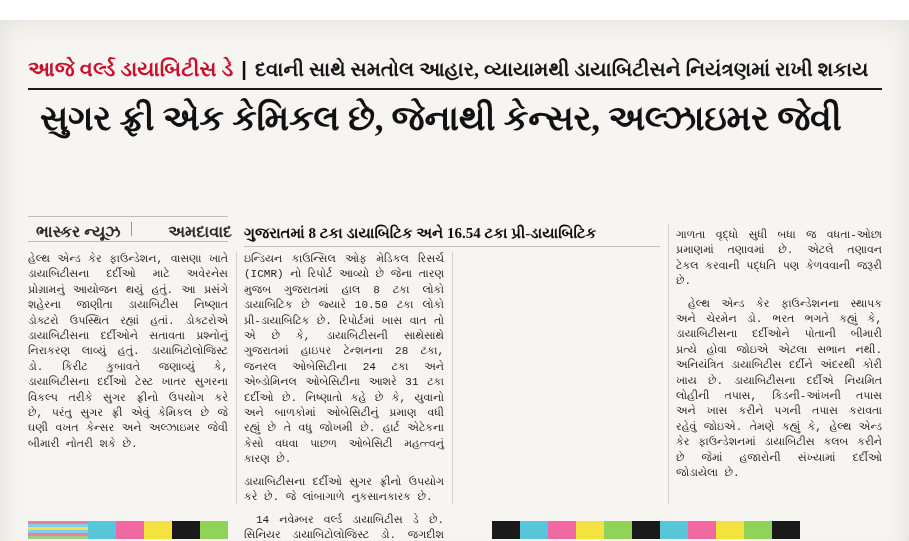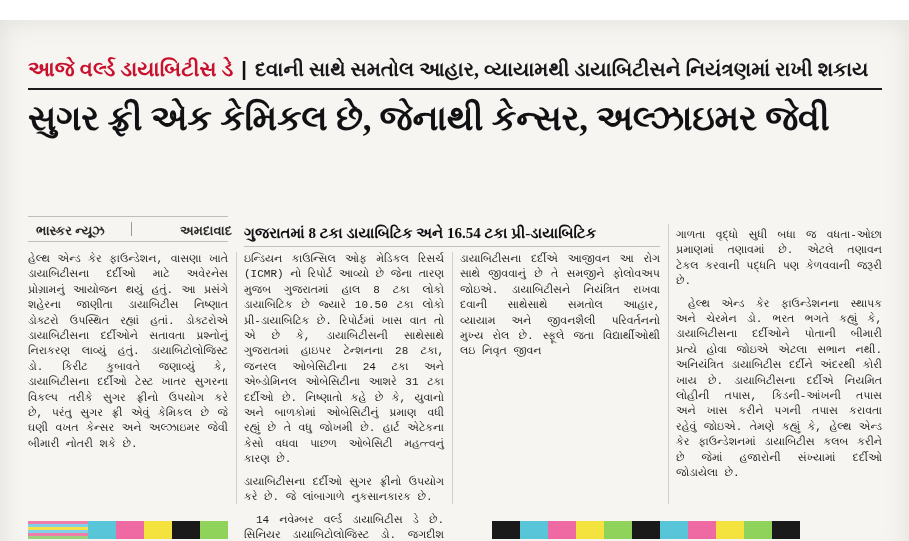--- a/index.html
+++ b/index.html
@@ -62,21 +62,21 @@
     position: absolute;
     left: 28px;
     top: 68px;
     width: 854px;
     height: 2px;
     background: #1b1b1b;
   }
   
   .headline {
     position: absolute;
-    left: 28px;
+    left: 40px;
     top: 76px;
     width: 860px;
     color: #111114;
     font-family: "Liberation Serif", serif;
     font-weight: bold;
     font-size: 35px;
     line-height: 46px;
     letter-spacing: -0.3px;
   }
   .headline span { display: block; }
@@ -91,21 +91,21 @@
   
   .byline {
     position: absolute;
     left: 36px;
     top: 203px;
     width: 196px;
     display: flex;
     justify-content: space-between;
     font-family: "Liberation Serif", serif;
     font-weight: bold;
-    font-size: 13px;
+    font-size: 16px;
     color: #2a2a2a;
   }
   .byline-sep {
     position: absolute;
     left: 131px;
     top: 202px;
     width: 1px;
     height: 14px;
     background: #9a9a9a;
   }
@@ -227,23 +227,20 @@
   <div class="col" id="col1">
     <p>હેલ્થ એન્ડ કેર ફાઉન્ડેશન, વાસણા ખાતે ડાયાબિટીસના દર્દીઓ માટે અવેરનેસ પ્રોગ્રામનું આયોજન થયું હતું. આ પ્રસંગે શહેરના જાણીતા ડાયાબિટીસ નિષ્ણાત ડોક્ટરો ઉપસ્થિત રહ્યાં હતાં. ડોક્ટરોએ ડાયાબિટીસના દર્દીઓને સતાવતા પ્રશ્નોનું નિરાકરણ લાવ્યું હતું. ડાયાબિટોલોજિસ્ટ ડો. કિરીટ કુબાવતે જણાવ્યું કે, ડાયાબિટીસના દર્દીઓ ટેસ્ટ ખાતર સુગરના વિકલ્પ તરીકે સુગર ફ્રીનો ઉપયોગ કરે છે, પરંતુ સુગર ફ્રી એવું કેમિકલ છે જે ઘણી વખત કેન્સર અને અલ્ઝાઇમર જેવી બીમારી નોતરી શકે છે.</p>
   </div>
 
   <div class="col" id="col2">
     <p>ઇન્ડિયન કાઉન્સિલ ઓફ મેડિકલ રિસર્ચ (ICMR) નો રિપોર્ટ આવ્યો છે જેના તારણ મુજબ ગુજરાતમાં હાલ 8 ટકા લોકો ડાયાબિટિક છે જ્યારે 10.50 ટકા લોકો પ્રી-ડાયાબિટિક છે. રિપોર્ટમાં ખાસ વાત તો એ છે કે, ડાયાબિટીસની સાથેસાથે ગુજરાતમાં હાઇપર ટેન્શનના 28 ટકા, જનરલ ઓબેસિટીના 24 ટકા અને એબ્ડોમિનલ ઓબેસિટીના આશરે 31 ટકા દર્દીઓ છે. નિષ્ણાતો કહે છે કે, યુવાનો અને બાળકોમાં ઓબેસિટીનું પ્રમાણ વધી રહ્યું છે તે વધુ જોખમી છે. હાર્ટ એટેકના કેસો વધવા પાછળ ઓબેસિટી મહત્ત્વનું કારણ છે.</p>
     <p>ડાયાબિટીસના દર્દીઓ સુગર ફ્રીનો ઉપયોગ કરે છે. જે લાંબાગાળે નુકસાનકારક છે.</p>
     <p class="indent">14 નવેમ્બર વર્લ્ડ ડાયાબિટીસ ડે છે. સિનિયર ડાયાબિટોલોજિસ્ટ ડો. જગદીશ મહેતાએ કહ્યું કે, ડાયાબિટીસના કુલ દર્દીઓ પૈકી 95 ટકાને ટાઇપ-2 ડાયાબિટીસ છે.</p>
   </div>
 
-  <div class="col" id="col3">
-    <p>ડાયાબિટીસના દર્દીએ આજીવન આ રોગ સાથે જીવવાનું છે તે સમજીને ફોલોવઅપ જોઇએ. ડાયાબિટીસને નિયંત્રિત રાખવા દવાની સાથેસાથે સમતોલ આહાર, વ્યાયામ અને જીવનશૈલી પરિવર્તનનો મુખ્ય રોલ છે. સ્ફૂલે જતા વિદ્યાર્થીઓથી લઇ નિવૃત જીવન</p>
-  </div>
 
   <div class="col" id="col4">
     <p>ગાળતા વૃદ્ધો સુધી બધા જ વધતા-ઓછા પ્રમાણમાં તણાવમાં છે. એટલે તણાવન ટેકલ કરવાની પદ્ધતિ પણ કેળવવાની જરૂરી છે.</p>
     <p class="indent">હેલ્થ એન્ડ કેર ફાઉન્ડેશનના સ્થાપક અને ચેરમેન ડો. ભરત ભગતે કહ્યું કે, ડાયાબિટીસના દર્દીઓને પોતાની બીમારી પ્રત્યે હોવા જોઇએ એટલા સભાન નથી. અનિયંત્રિત ડાયાબિટીસ દર્દીને અંદરથી કોરી ખાય છે. ડાયાબિટીસના દર્દીએ નિયમિત લોહીની તપાસ, કિડની-આંખની તપાસ અને ખાસ કરીને પગની તપાસ કરાવતા રહેવું જોઇએ. તેમણે કહ્યું કે, હેલ્થ એન્ડ કેર ફાઉન્ડેશનમાં ડાયાબિટીસ કલબ કરીને છે જેમાં હજારોની સંખ્યામાં દર્દીઓ જોડાયેલા છે.</p>
   </div>
 
   <div class="colorbar" id="cb-left">
     <div class="stripes"></div>
     <div class="sw" style="background:#58c5d8"></div>
     <div class="sw" style="background:#ef6aa3"></div>

